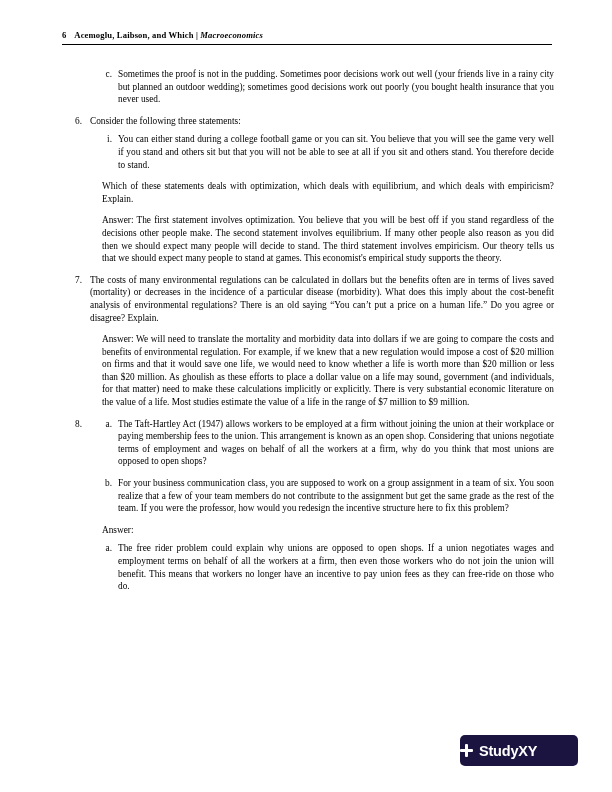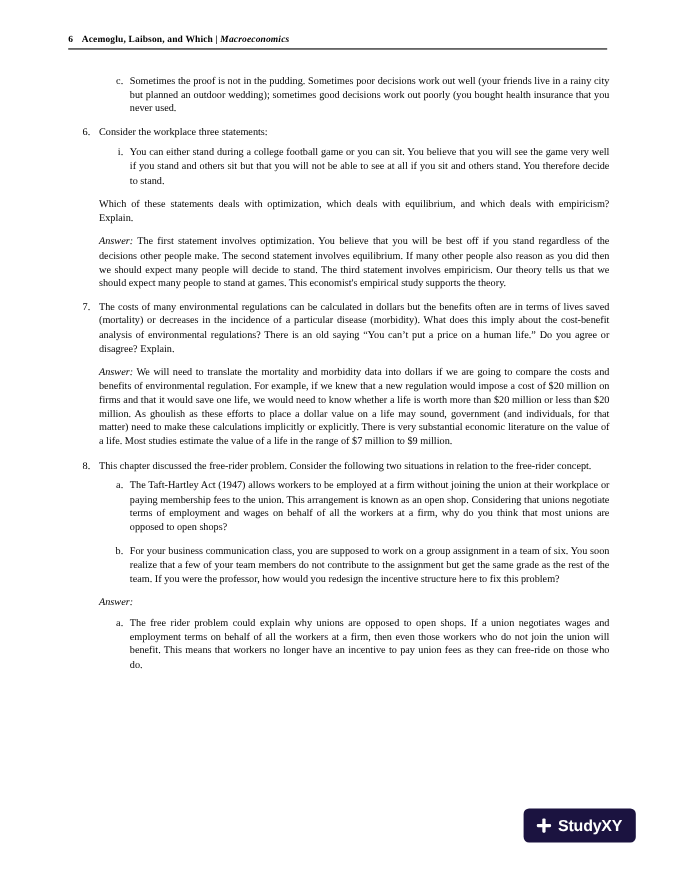--- a/index.html
+++ b/index.html
@@ -69,42 +69,41 @@
   }
   .lvl2 .num {
     left: -28px;
     width: 22px;
   }
   .lvl1 .num {
     left: -28px;
     width: 20px;
   }
   .plain {
-    margin-left: 28px;
+    margin-left: 40px;
   }
   .ans-label {
-    font-style: italic;
   }
   .ital {
     font-style: italic;
   }
   .tight {
     margin-bottom: 6px;
   }
   .logo {
     position: absolute;
     right: 34px;
     bottom: 26px;
-    width: 102px;
+    width: 118px;
     height: 31px;
     background: #1b1340;
     border-radius: 5px;
     display: flex;
     align-items: center;
-    justify-content: center;
+    justify-content: flex-start;
     gap: 6px;
   }
   .logo-mark {
     width: 13px;
     height: 13px;
     position: relative;
     flex: none;
   }
   .logo-mark:before, .logo-mark:after {
     content: "";
@@ -140,21 +139,21 @@
 
   <div class="content">
 
     <div class="block lvl2">
       <span class="num">c.</span>
       <span>Sometimes the proof is not in the pudding. Sometimes poor decisions work out well (your friends live in a rainy city but planned an outdoor wedding); sometimes good decisions work out poorly (you bought health insurance that you never used.</span>
     </div>
 
     <div class="block lvl1 tight">
       <span class="num">6.</span>
-      <span>Consider the workplace three statements:</span>
+      <span>Consider the following three statements:</span>
     </div>
 
     <div class="block lvl2">
       <span class="num">i.</span>
       <span>You can either stand during a college football game or you can sit. You believe that you will see the game very well if you stand and others sit but that you will not be able to see at all if you sit and others stand. You therefore decide to stand.</span>
     </div>
 
 
 
     <div class="block plain">
@@ -169,21 +168,20 @@
       <span class="num">7.</span>
       <span>The costs of many environmental regulations can be calculated in dollars but the benefits often are in terms of lives saved (mortality) or decreases in the incidence of a particular disease (morbidity). What does this imply about the cost-benefit analysis of environmental regulations? There is an old saying “You can’t put a price on a human life.” Do you agree or disagree? Explain.</span>
     </div>
 
     <div class="block plain">
       <span class="ans-label">Answer:</span><span> We will need to translate the mortality and morbidity data into dollars if we are going to compare the costs and benefits of environmental regulation.  For example, if we knew that a new regulation would impose a cost of $20 million on firms and that it would save one life, we would need to know whether a life is worth more than $20 million or less than $20 million. As ghoulish as these efforts to place a dollar value on a life may sound, government (and individuals, for that matter) need to make these calculations implicitly or explicitly. There is very substantial economic literature on the value of a life. Most studies estimate the value of a life in the range of $7 million to $9 million.</span>
     </div>
 
     <div class="block lvl1 tight">
       <span class="num">8.</span>
-      <span>This chapter discussed the free-rider problem. Consider the following two situations in relation to the free-rider concept.</span>
     </div>
 
     <div class="block lvl2">
       <span class="num">a.</span>
       <span>The Taft-Hartley Act (1947) allows workers to be employed at a firm without joining the union at their workplace or paying membership fees to the union. This arrangement is known as an open shop. Considering that unions negotiate terms of employment and wages on behalf of all the workers at a firm, why do you think that most unions are opposed to open shops?</span>
     </div>
 
     <div class="block lvl2">
       <span class="num">b.</span>
       <span>For your business communication class, you are supposed to work on a group assignment in a team of six. You soon realize that a few of your team members do not contribute to the assignment but get the same grade as the rest of the team. If you were the professor, how would you redesign the incentive structure here to fix this problem?</span>

